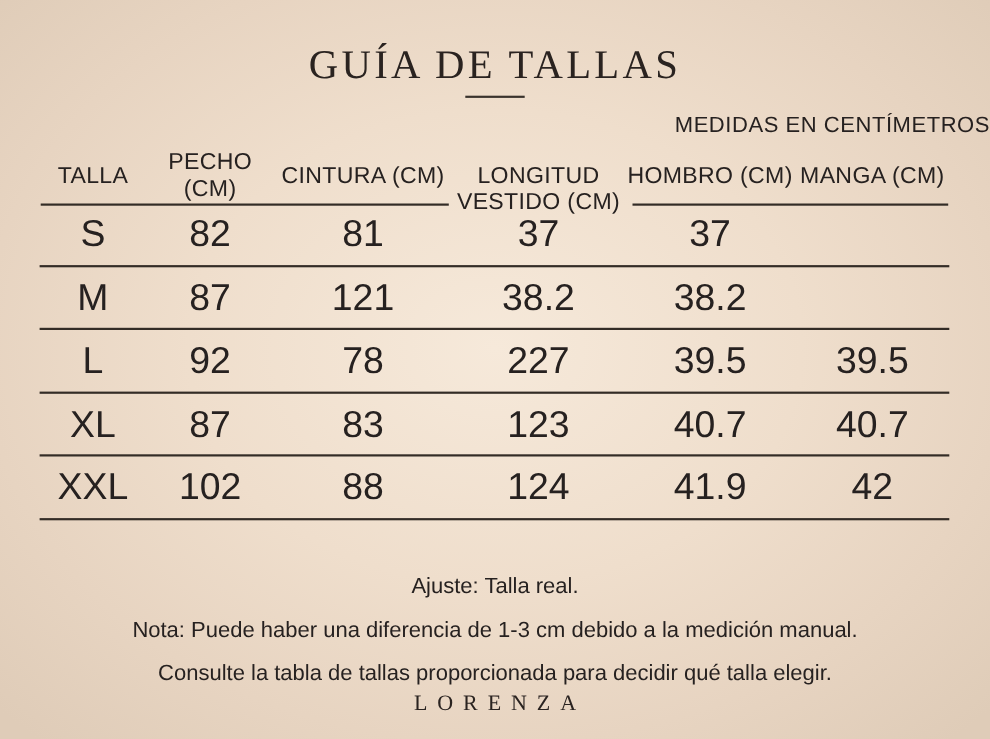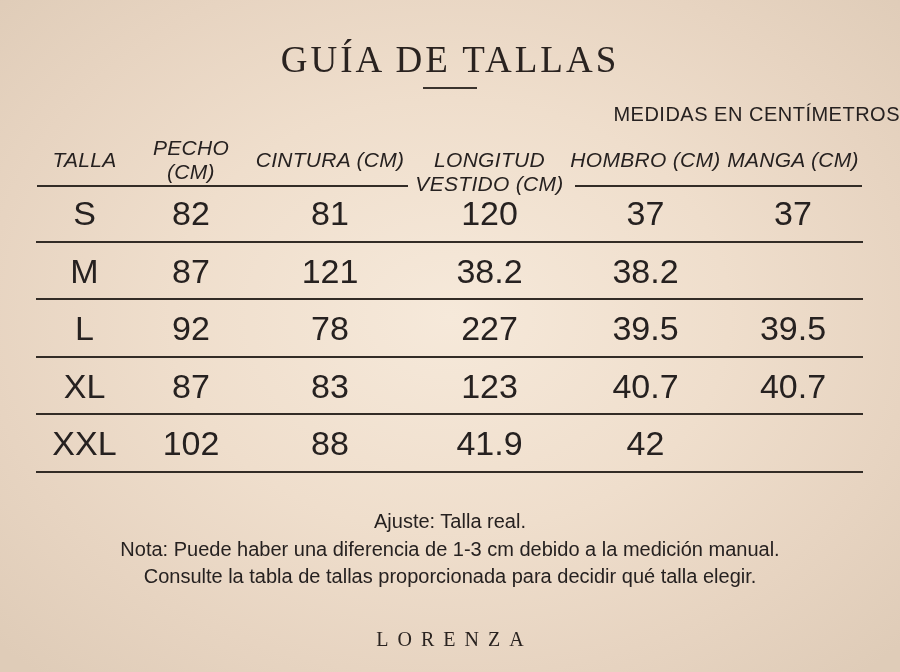--- a/index.html
+++ b/index.html
@@ -32,21 +32,20 @@
     text-align: right; font-size: 20px; letter-spacing: 0.5px;
     color: #262120;
   }
 
   
   .size-table { position: absolute; top: 135px; left: 36px; width: 827px; }
   .thead {
     position: relative; height: 50px;
     display: grid; grid-template-columns: 97px 116px 162px 157px 155px 140px;
     align-items: center;
-    font-style: italic;
   }
   .thead .hcell {
     text-align: center; font-size: 21px; letter-spacing: 0.3px;
     line-height: 24px; color: #262120;
   }
   .thead .hcell.two-line { white-space: pre-line; position: relative; top: 12px; }
   .hline { position: absolute; height: 2px; background: #332c26; bottom: -2px; }
   .hline-a { left: 1px;  width: 371px; }
   .hline-b { left: 539px; width: 287px; }
 
@@ -60,21 +59,21 @@
     text-align: center; font-size: 34px; color: #262120;
     padding-top: 2px;
   }
 
   
   .notes {
     position: absolute; top: 508px; left: 0; width: 100%;
     text-align: center; font-size: 20px; line-height: 27.5px;
     color: #262120;
   }
-  .notes p { margin: 0; }
+  .notes p { margin: 12px; }
 
   .brand {
     position: absolute; top: 628px; left: 0; width: 100%;
     text-align: center; font-family: "Liberation Serif", serif;
     font-size: 20px; letter-spacing: 9px; padding-left: 9px;
     box-sizing: border-box; color: #2a2320;
   }
 </style>
 </head>
 <body>
@@ -96,21 +95,20 @@
       <div class="hcell">MANGA (CM)</div>
       <div class="hline hline-a"></div>
       <div class="hline hline-b"></div>
     </div>
 
     <div class="tbody">
       <div class="row">
         <div class="cell">S</div>
         <div class="cell">82</div>
         <div class="cell">81</div>
-        <div class="cell">120</div>
         <div class="cell">37</div>
         <div class="cell">37</div>
       </div>
       <div class="row">
         <div class="cell">M</div>
         <div class="cell">87</div>
         <div class="cell">121</div>
         <div class="cell">38.2</div>
         <div class="cell">38.2</div>
       </div>
@@ -127,20 +125,21 @@
         <div class="cell">87</div>
         <div class="cell">83</div>
         <div class="cell">123</div>
         <div class="cell">40.7</div>
         <div class="cell">40.7</div>
       </div>
       <div class="row">
         <div class="cell">XXL</div>
         <div class="cell">102</div>
         <div class="cell">88</div>
+        <div class="cell">124</div>
         <div class="cell">41.9</div>
         <div class="cell">42</div>
       </div>
     </div>
   </div>
 
   <div class="notes">
     <p>Ajuste: Talla real.</p>
     <p>Nota: Puede haber una diferencia de 1-3 cm debido a la medición manual.</p>
     <p>Consulte la tabla de tallas proporcionada para decidir qué talla elegir.</p>

